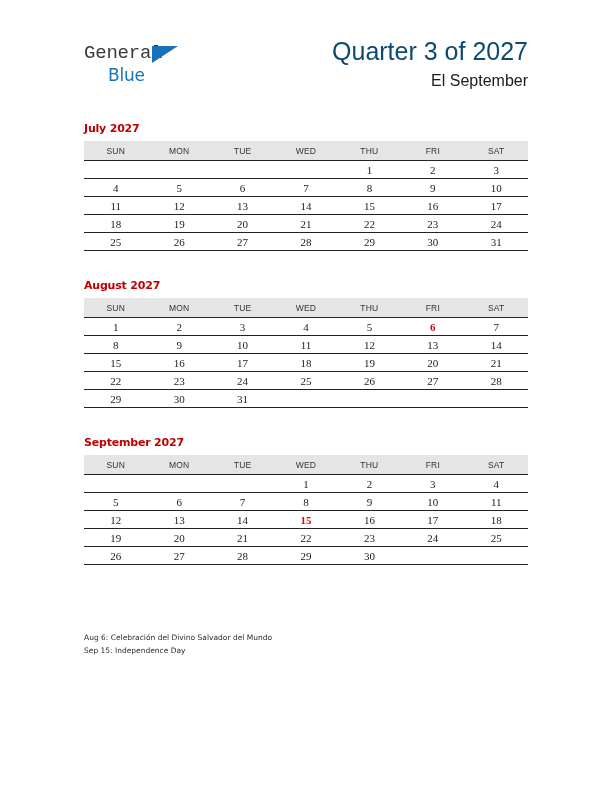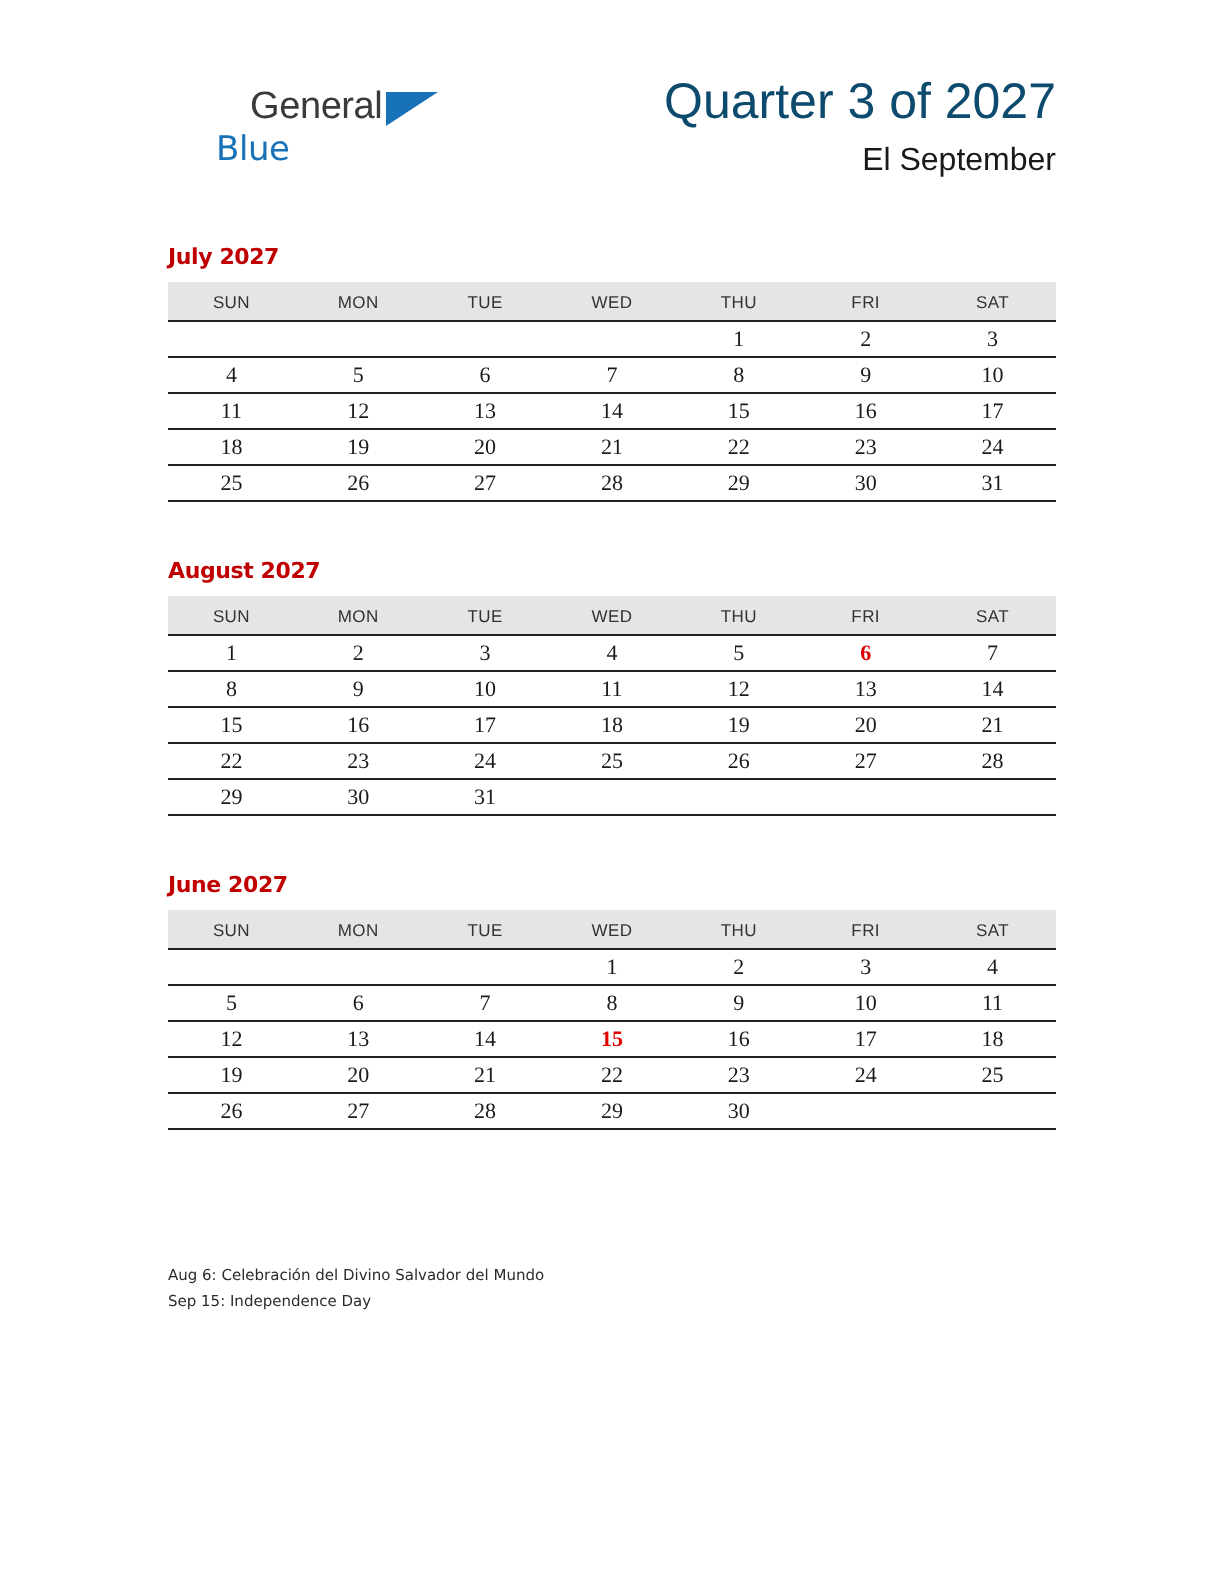--- a/index.html
+++ b/index.html
@@ -37,26 +37,25 @@
     position: absolute;
     left: 0;
     top: 8px;
     width: 150px;
     height: 46px;
     line-height: 1;
   }
   .logo-row1 {
     position: relative;
     display: block;
-    font-family: Liberation Sans, sans-serif;
+    font-family: Liberation Mono, monospace;
     font-size: 19px;
     color: #3a3a3a;
     letter-spacing: -0.2px;
     height: 22px;
-    margin-left: 41px;
   }
   .logo-tri {
     position: absolute;
     left: 68px;
     top: 2px;
     width: 0;
     height: 0;
     border-top: 17px solid #1772b8;
     border-right: 26px solid transparent;
     transform: scaleY(1);
@@ -332,21 +331,21 @@
             <td>31</td>
             <td class="empty">&nbsp;</td>
             <td class="empty">&nbsp;</td>
             <td class="empty">&nbsp;</td>
             <td class="empty">&nbsp;</td>
           </tr>
         </tbody>
       </table>
     </div>
   <div class="month-block" id="month-2">
-      <div class="month-name">June 2027</div>
+      <div class="month-name">September 2027</div>
       <table class="cal">
         <colgroup>
           <col>
           <col>
           <col>
           <col>
           <col>
           <col>
           <col>
         </colgroup>

